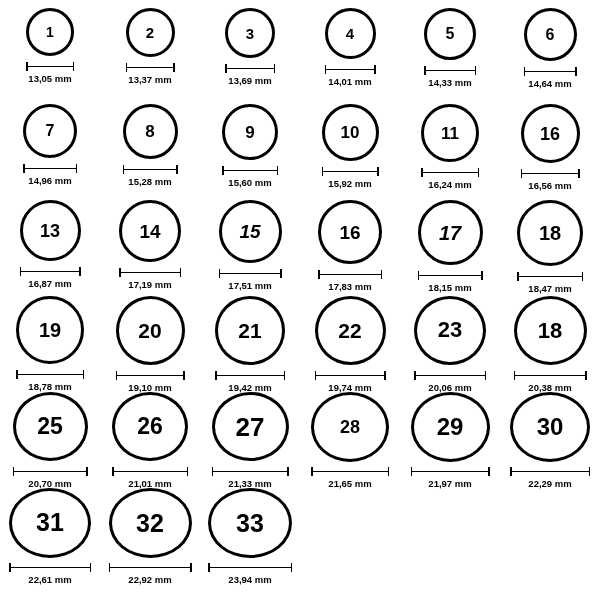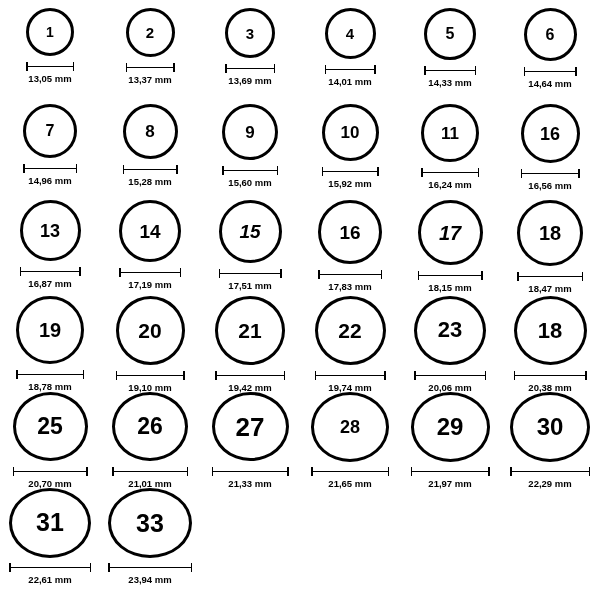--- a/index.html
+++ b/index.html
@@ -454,20 +454,32 @@
         </div>
         <div class="measure">
           <div class="bar" style="width: 82px;">
             <span class="tick left"></span>
             <span class="tick right"></span>
           </div>
         </div>
         <div class="mm">22,61 mm</div>
       </div>
       <div class="cell">
+        <div class="ring" style="width: 83px; height: 83px;">
+          <span class="ring-label" style="font-size: 25px;">32</span>
+        </div>
+        <div class="measure">
+          <div class="bar" style="width: 83px;">
+            <span class="tick left"></span>
+            <span class="tick right"></span>
+          </div>
+        </div>
+        <div class="mm">22,92 mm</div>
+      </div>
+      <div class="cell">
         <div class="ring" style="width: 84px; height: 84px;">
           <span class="ring-label" style="font-size: 25px;">33</span>
         </div>
         <div class="measure">
           <div class="bar" style="width: 84px;">
             <span class="tick left"></span>
             <span class="tick right"></span>
           </div>
         </div>
         <div class="mm">23,94 mm</div>

